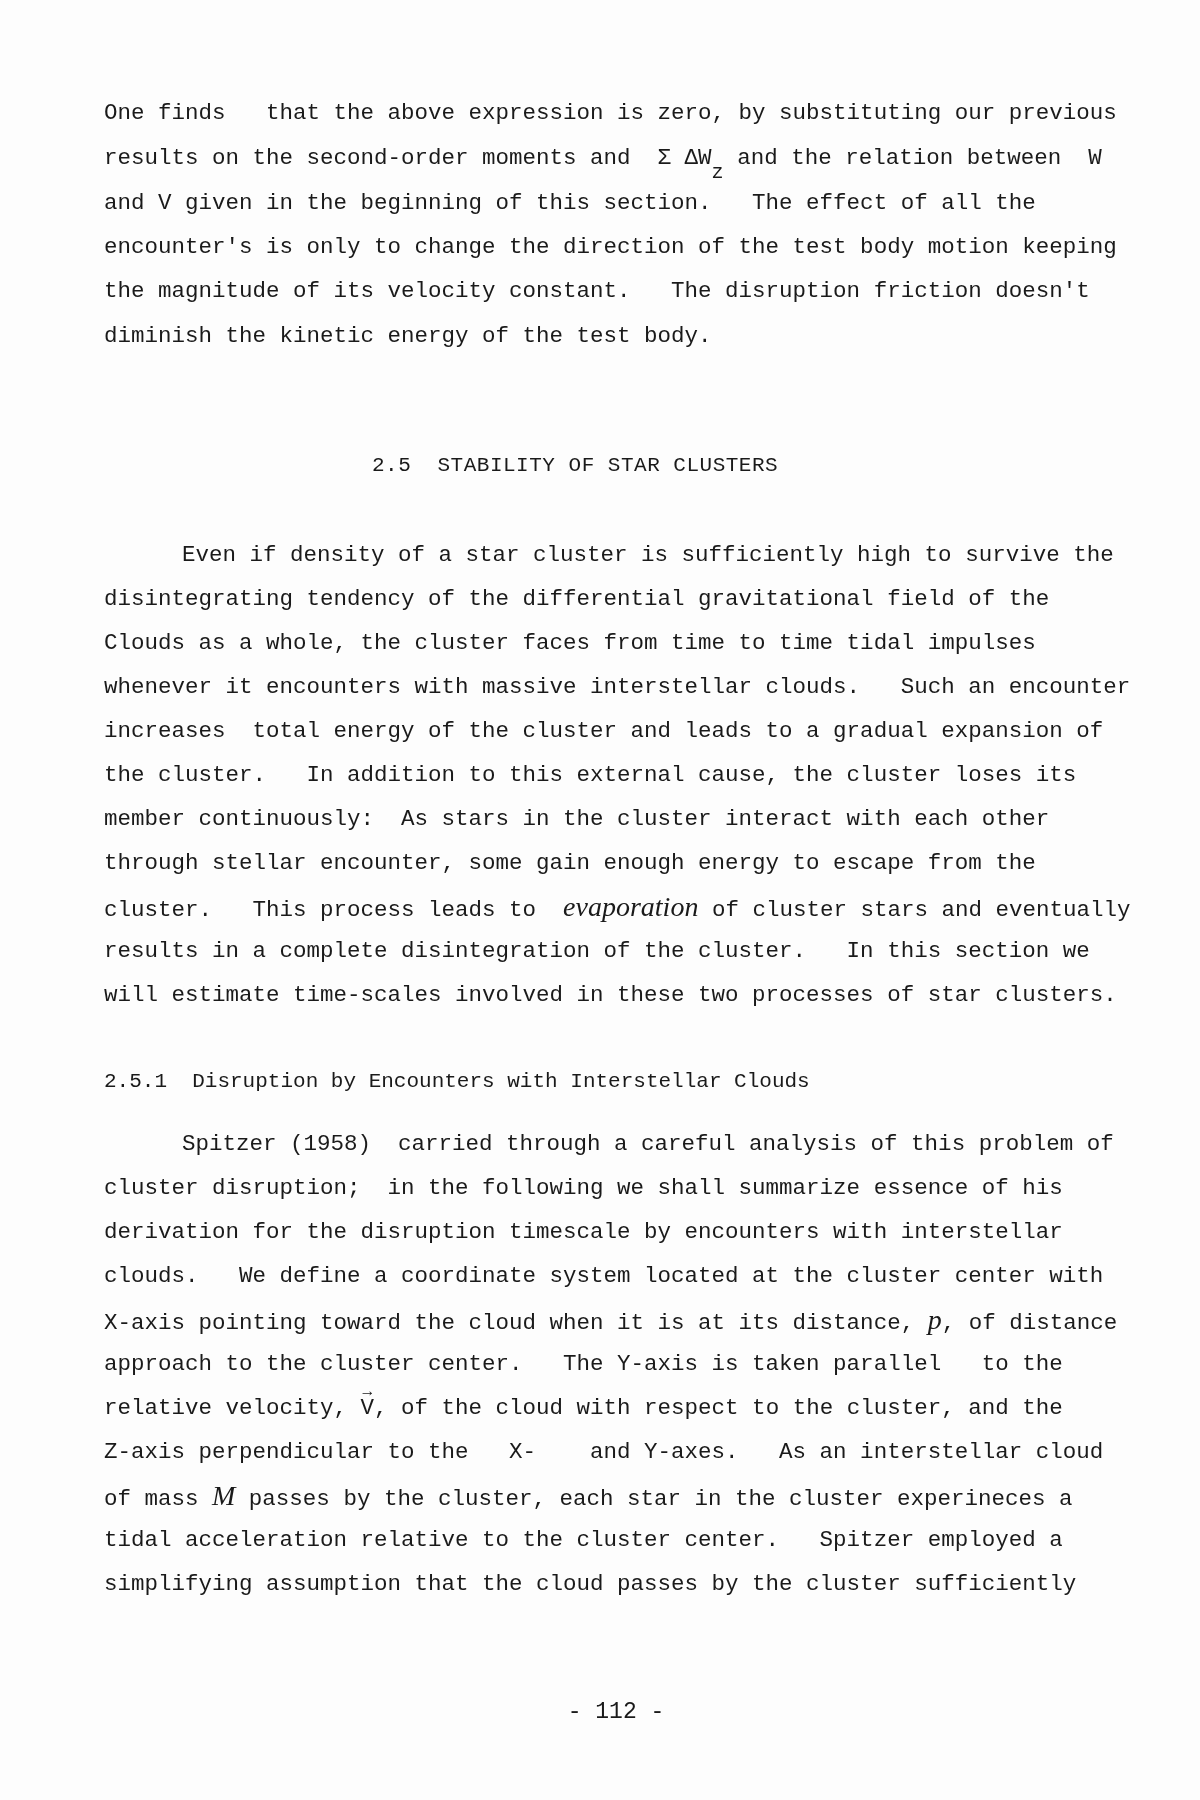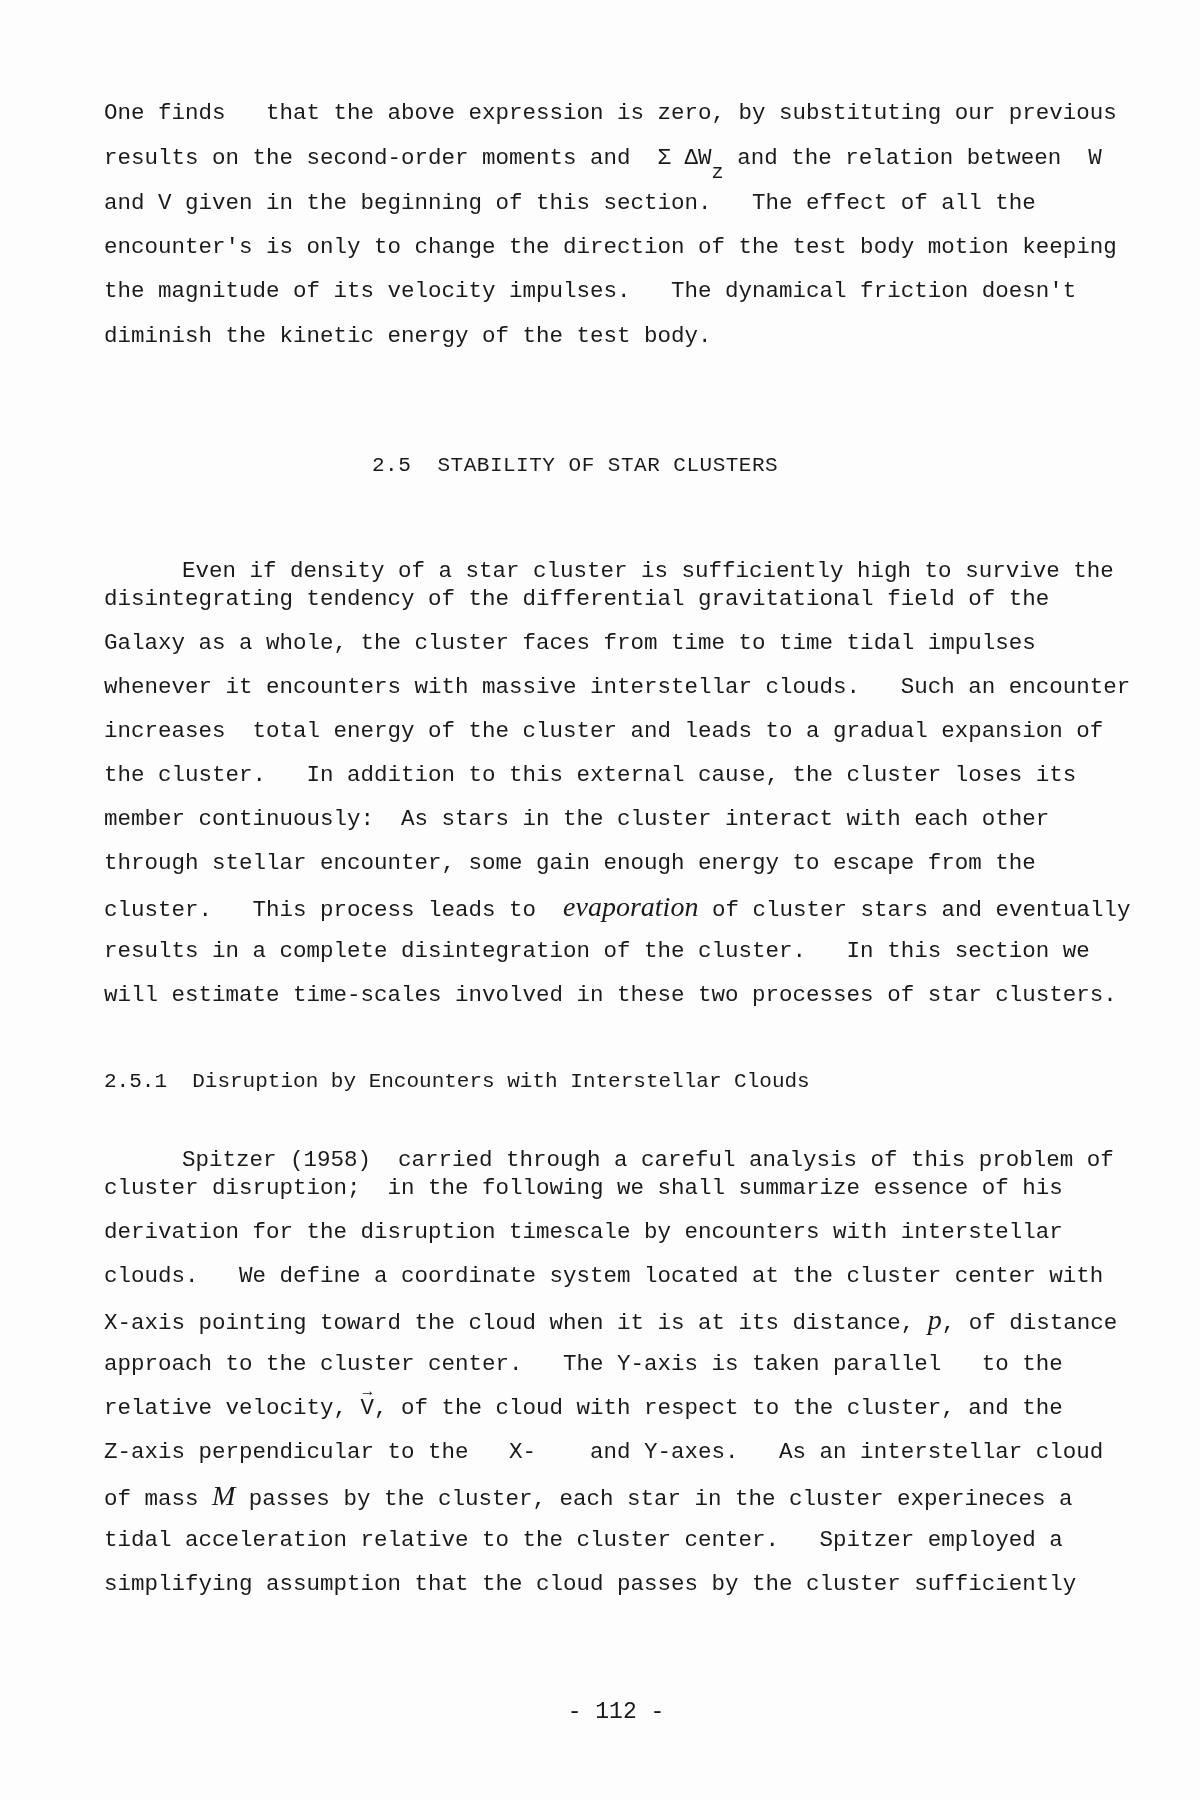--- a/index.html
+++ b/index.html
@@ -22,21 +22,21 @@
     width: 1200px; height: 1800px;
   }
   .line {
     position: absolute;
     left: 88px;
     font-size: 22.5px;
     line-height: 26px;
     white-space: pre;
     letter-spacing: 0px;
   }
-  .indent { left: 166px; margin-top: 16px; }
+  .indent { left: 166px; }
   .heading {
     position: absolute;
     left: 356px;
     font-size: 21px;
     line-height: 28px;
     white-space: pre;
     letter-spacing: 0.5px;
   }
   .subheading {
     position: absolute;
@@ -79,30 +79,30 @@
 </head>
 <body>
 
 <div class="page">
 
   <div>
     <div class="line" style="top:100px">One finds   that the above expression is zero, by substituting our previous</div>
     <div class="line" style="top:145px"><span>results on the second-order moments and  </span><span><span>Σ ΔW</span><span class="sub">z</span></span><span> and the relation between  W</span></div>
     <div class="line" style="top:190px">and V given in the beginning of this section.   The effect of all the</div>
     <div class="line" style="top:234px">encounter's is only to change the direction of the test body motion keeping</div>
-    <div class="line" style="top:278px">the magnitude of its velocity impulses.   The dynamical friction doesn't</div>
+    <div class="line" style="top:278px">the magnitude of its velocity constant.   The disruption friction doesn't</div>
     <div class="line" style="top:323px">diminish the kinetic energy of the test body.</div>
   </div>
 
   <div class="heading" style="top:452px">2.5  STABILITY OF STAR CLUSTERS</div>
 
   <div>
     <div class="line indent" style="top:542px">Even if density of a star cluster is sufficiently high to survive the</div>
     <div class="line" style="top:586px">disintegrating tendency of the differential gravitational field of the</div>
-    <div class="line" style="top:630px">Galaxy as a whole, the cluster faces from time to time tidal impulses</div>
+    <div class="line" style="top:630px">Clouds as a whole, the cluster faces from time to time tidal impulses</div>
     <div class="line" style="top:674px">whenever it encounters with massive interstellar clouds.   Such an encounter</div>
     <div class="line" style="top:718px">increases  total energy of the cluster and leads to a gradual expansion of</div>
     <div class="line" style="top:762px">the cluster.   In addition to this external cause, the cluster loses its</div>
     <div class="line" style="top:806px">member continuously:  As stars in the cluster interact with each other</div>
     <div class="line" style="top:850px">through stellar encounter, some gain enough energy to escape from the</div>
     <div class="line" style="top:894px"><span>cluster.   This process leads to  </span><span class="ital">evaporation</span><span> of cluster stars and eventually</span></div>
     <div class="line" style="top:938px">results in a complete disintegration of the cluster.   In this section we</div>
     <div class="line" style="top:982px">will estimate time-scales involved in these two processes of star clusters.</div>
   </div>
 

